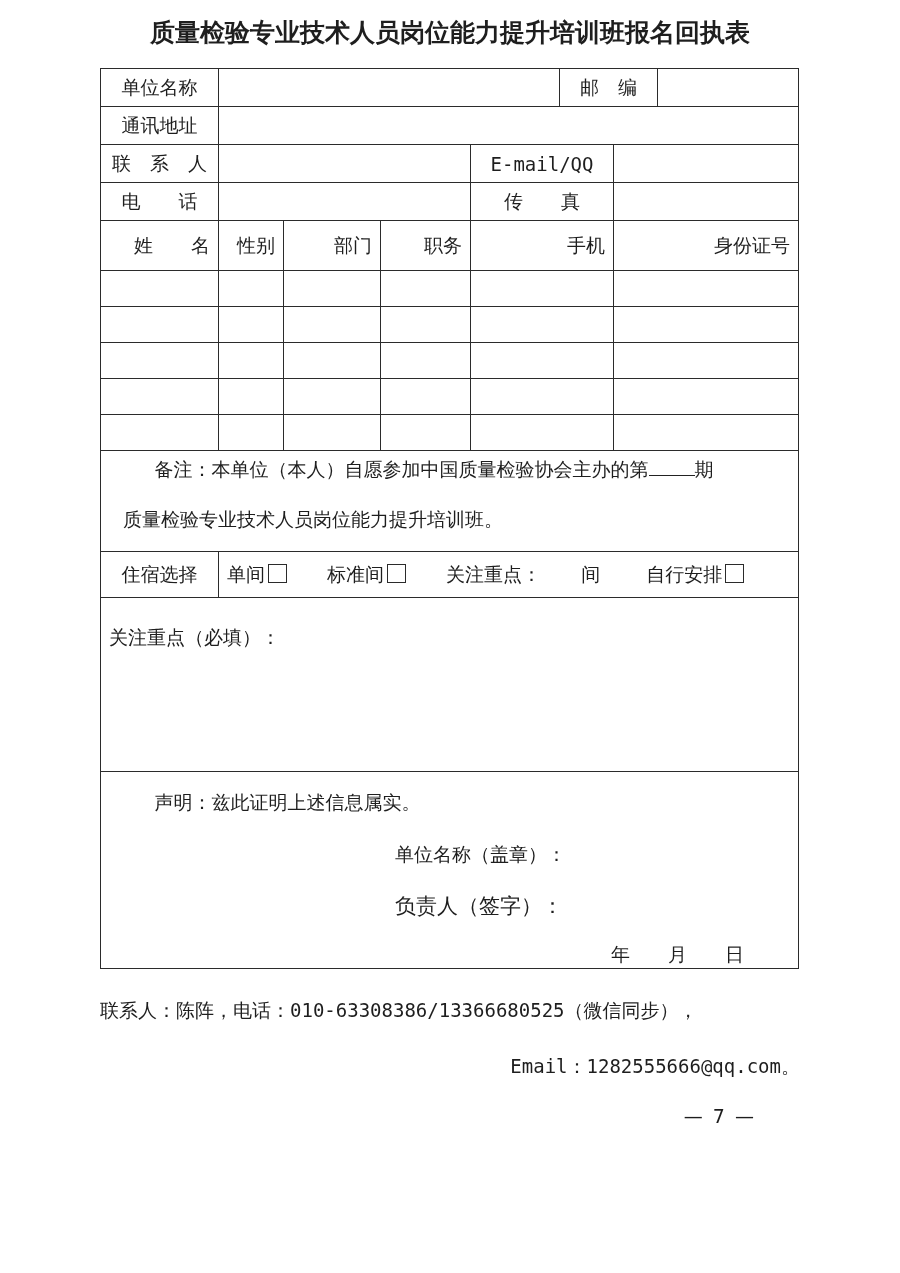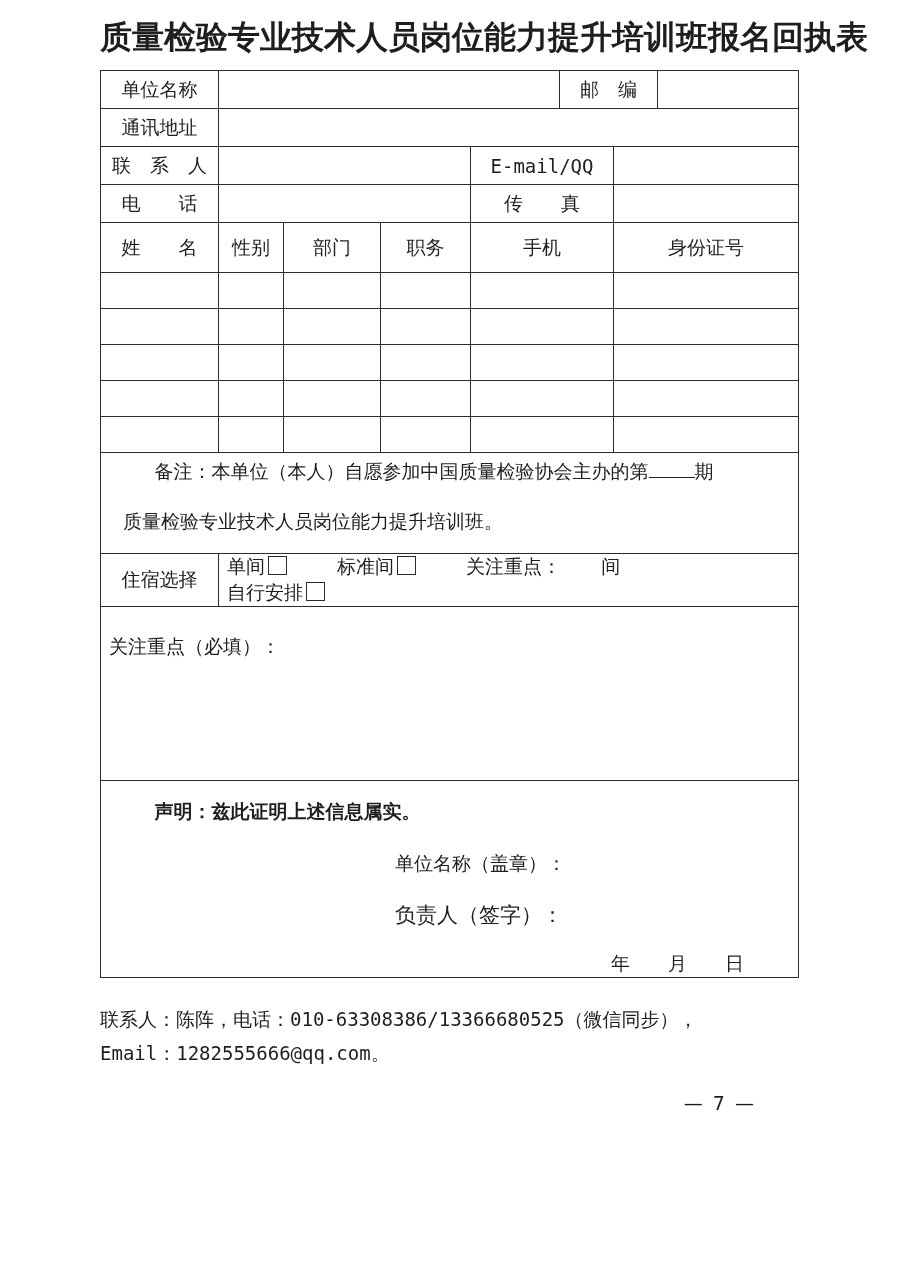--- a/index.html
+++ b/index.html
@@ -19,42 +19,43 @@
     width: 700px;
   }
   .attachment {
     margin-top: 120px;
     font-size: 22px;
     font-weight: 700;
     letter-spacing: 2px;
   }
   .doc-title {
     margin-top: 16px;
-    margin-bottom: 10px;
-    font-size: 32px;
+    margin-bottom: 19px;
+    font-size: 25px;
     font-weight: 800;
+    text-align: center;
     letter-spacing: 0px;
     white-space: nowrap;
   }
   table.form {
     border-collapse: collapse;
     table-layout: fixed;
     width: 698px;
   }
   table.form td {
     border: 1.6px solid #2b2b2b;
     font-size: 19px;
     padding: 0 8px;
     vertical-align: middle;
     overflow: hidden;
   }
   td.label { text-align: center; white-space: nowrap; padding: 0 4px; }
   td.value { }
   tr.r-info td { height: 37px; }
-  tr.r-head td { height: 49px; text-align: center; white-space: nowrap; }
+  tr.r-head td { height: 49px; text-align: right; white-space: nowrap; }
   tr.r-data td { height: 35px; }
   tr.r-note td { height: 80px; vertical-align: middle; }
   tr.r-acc  td { height: 45px; }
   tr.r-focus td { height: 146px; vertical-align: top; padding-top: 27px; }
   tr.r-decl td { height: 177px; vertical-align: top; padding-top: 14px; }
   .mono { font-family: "DejaVu Sans Mono", monospace; }
   .note-line1 { text-indent: 2.4em; line-height: 36px; margin: 0; }
   .note-line2 { line-height: 36px; margin: 14px; }
   .blank-underline {
     display: inline-block;
@@ -65,29 +66,29 @@
   }
   .checkbox {
     display: inline-block;
     width: 17px;
     height: 17px;
     border: 1.7px solid #2b2b2b;
     vertical-align: -2px;
     margin-left: 3px;
     background: #fff;
   }
-  .acc-item { margin-right: 44px; white-space: nowrap; }
+  .acc-item { margin-right: 34px; white-space: nowrap; }
   .acc-qty { margin-right: 34px; }
   .acc-unit { margin-right: 40px; }
-  .decl-line1 { text-indent: 2.4em; margin: 4px 0 0 0; font-size: 19px; font-weight: bold; }
+  .decl-line1 { text-indent: 2.4em; margin: 4px 0 0 0; font-size: 19px; }
   .decl-seal { margin: 26px 0 0 286px; font-size: 19px; }
   .decl-sign { margin: 24px 0 0 286px; font-size: 21px; }
   .decl-date { margin: 22px 46px 0 0; text-align: right; font-size: 19px; }
   .footer { margin-top: 26px; font-size: 19px; line-height: 30px; }
-  .footer-line2 { margin-top: 4px; }
+  .footer-line2 { margin-top: 26px; text-align: right; }
   .page-num {
     margin-top: 24px;
     text-align: right;
     padding-right: 44px;
     font-size: 19px;
     letter-spacing: 2px;
   }
 </style>
 </head>
 <body>

